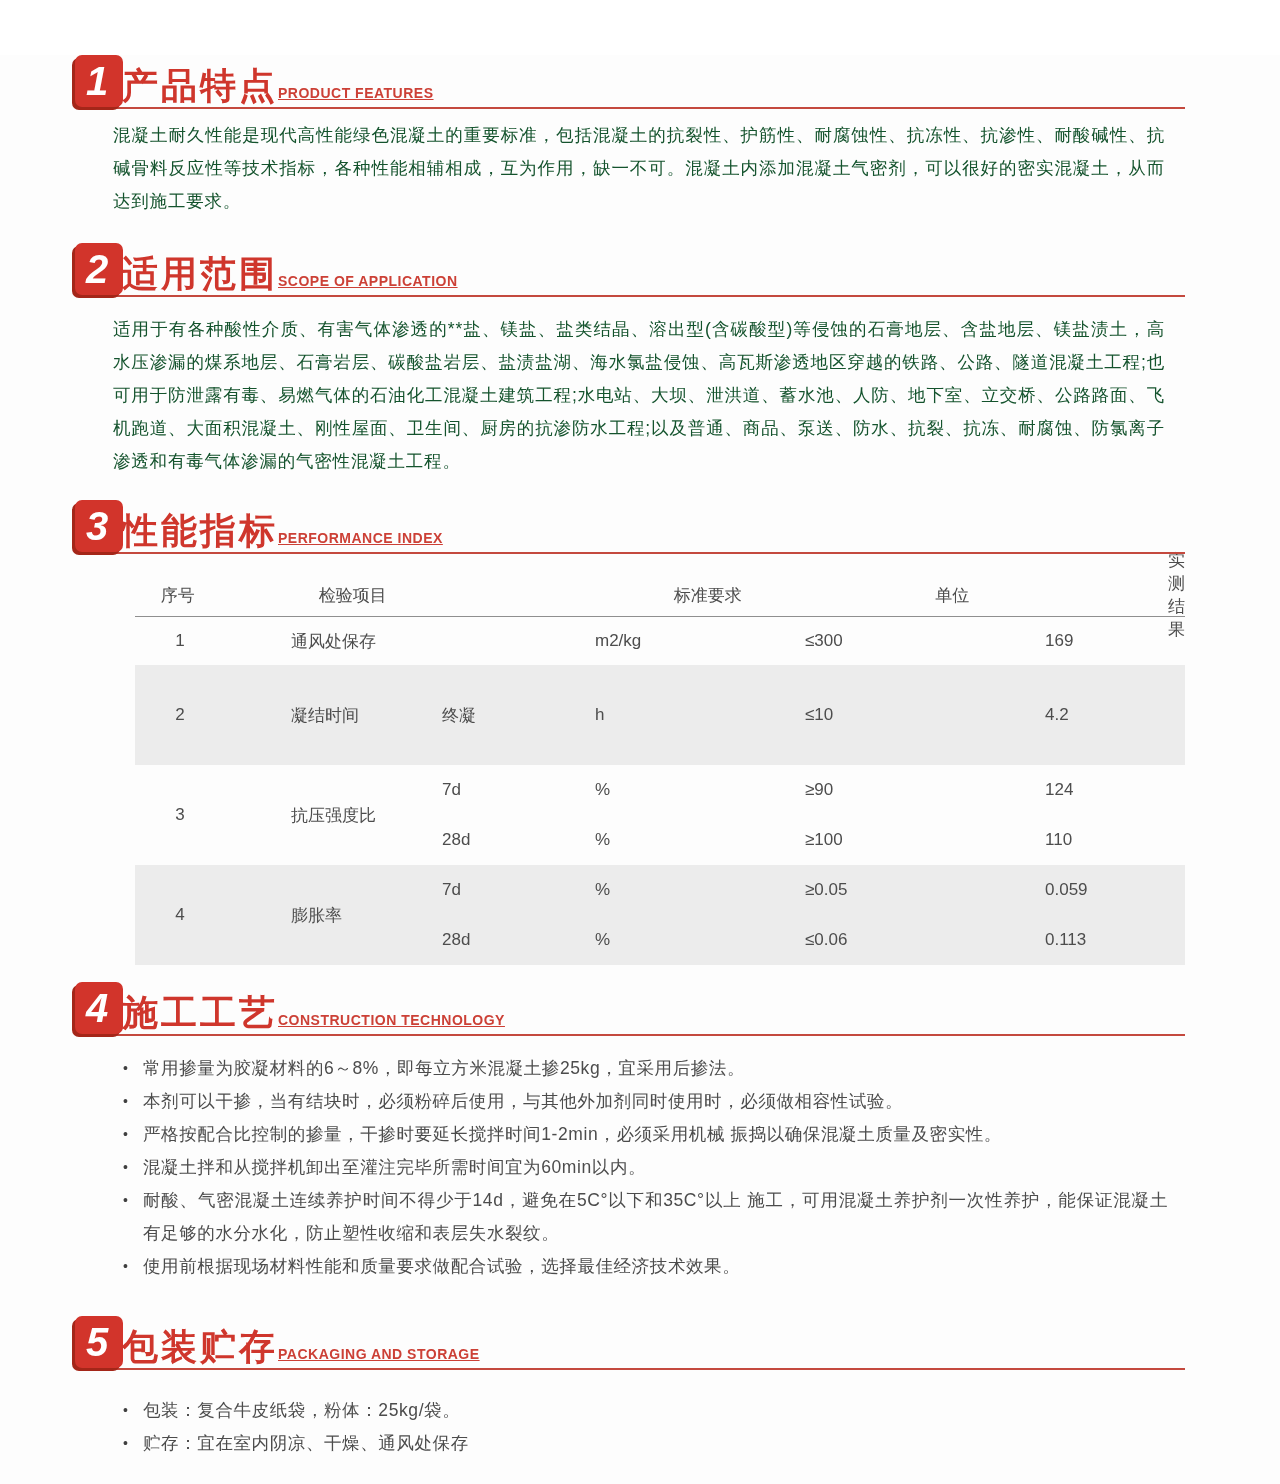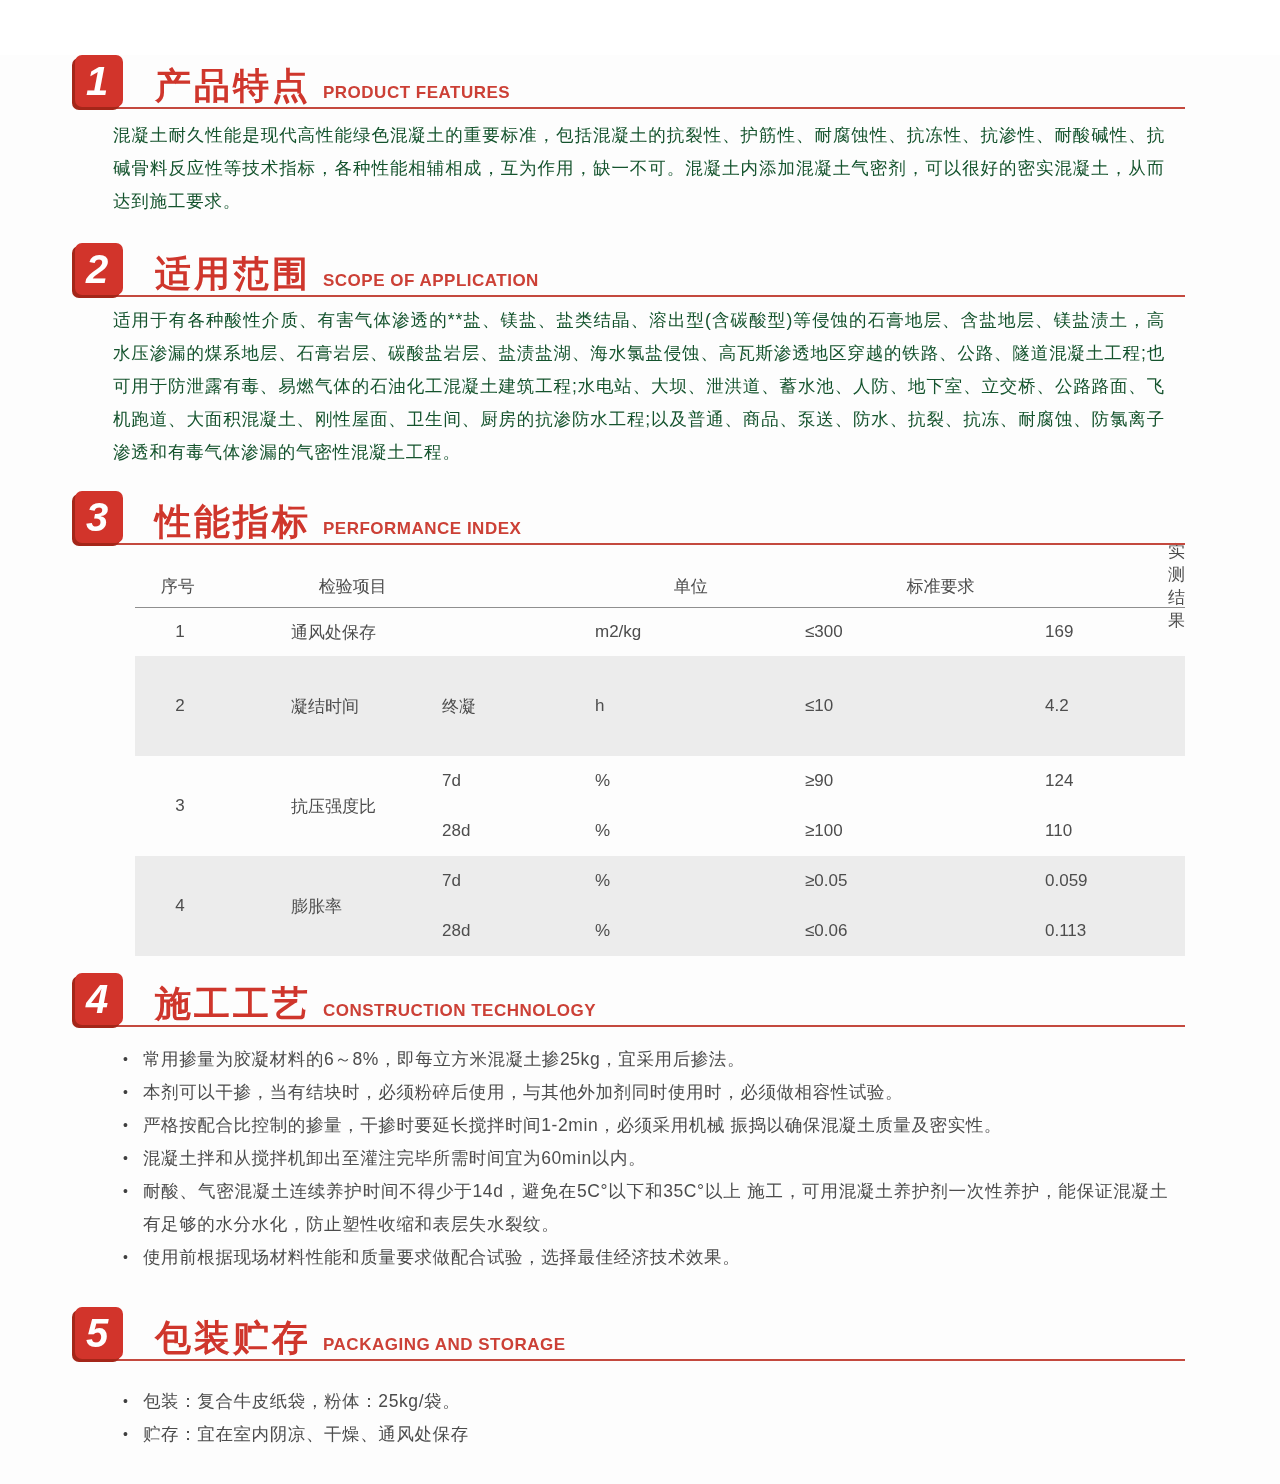--- a/index.html
+++ b/index.html
@@ -18,23 +18,23 @@
     position: absolute; left: 0; top: 0;
     width: 48px; height: 52px; border-radius: 7px;
     background: #d2342b;
     box-shadow: -3px 3px 0 #a42619;
     display: flex; align-items: center; justify-content: center;
   }
   .sec-badge span {
     color: #ffffff; font-size: 40px; font-weight: 700; font-style: italic;
     transform: translateX(-2px); line-height: 1;
   }
-  .sec-titles { position: absolute; left: 80px; bottom: 5px; display: flex; align-items: baseline; white-space: nowrap; }
+  .sec-titles { position: absolute; left: 47px; bottom: 5px; display: flex; align-items: baseline; white-space: nowrap; }
   .sec-title-zh { font-size: 36px; font-weight: 700; color: #cf362c; letter-spacing: 3px; line-height: 1; }
-  .sec-title-en { font-size: 17px; font-weight: 700; color: #cc4036; margin-left: 12px; letter-spacing: 0.5px; line-height: 1; }
+  .sec-title-en { font-size: 14px; font-weight: 700; color: #cc4036; margin-left: 0; letter-spacing: 0.5px; line-height: 1; text-decoration: underline; }
 
   
   .para {
     margin: 10px 0 0 38px; width: 1052px;
     font-size: 17.5px; line-height: 33px; letter-spacing: 0.8px;
     color: #14532d; text-align: justify;
   }
 
   
   .mt-s1 { margin-top: 55px; }
@@ -91,42 +91,42 @@
     <div class="sec-header">
       <div class="sec-rule"></div>
       <div class="sec-badge">
         <span>2</span>
       </div>
       <div class="sec-titles">
         <span class="sec-title-zh">适用范围</span>
         <span class="sec-title-en">SCOPE OF APPLICATION</span>
       </div>
     </div>
-    <p class="para" style="margin-top:7px;">适用于有各种酸性介质、有害气体渗透的**盐、镁盐、盐类结晶、溶出型(含碳酸型)等侵蚀的石膏地层、含盐地层、镁盐渍土，高水压渗漏的煤系地层、石膏岩层、碳酸盐岩层、盐渍盐湖、海水氯盐侵蚀、高瓦斯渗透地区穿越的铁路、公路、隧道混凝土工程;也可用于防泄露有毒、易燃气体的石油化工混凝土建筑工程;水电站、大坝、泄洪道、蓄水池、人防、地下室、立交桥、公路路面、飞机跑道、大面积混凝土、刚性屋面、卫生间、厨房的抗渗防水工程;以及普通、商品、泵送、防水、抗裂、抗冻、耐腐蚀、防氯离子渗透和有毒气体渗漏的气密性混凝土工程。</p>
+    <p class="para" style="margin-top:16px;">适用于有各种酸性介质、有害气体渗透的**盐、镁盐、盐类结晶、溶出型(含碳酸型)等侵蚀的石膏地层、含盐地层、镁盐渍土，高水压渗漏的煤系地层、石膏岩层、碳酸盐岩层、盐渍盐湖、海水氯盐侵蚀、高瓦斯渗透地区穿越的铁路、公路、隧道混凝土工程;也可用于防泄露有毒、易燃气体的石油化工混凝土建筑工程;水电站、大坝、泄洪道、蓄水池、人防、地下室、立交桥、公路路面、飞机跑道、大面积混凝土、刚性屋面、卫生间、厨房的抗渗防水工程;以及普通、商品、泵送、防水、抗裂、抗冻、耐腐蚀、防氯离子渗透和有毒气体渗漏的气密性混凝土工程。</p>
   </section>
 
   <section class="sec mt-s3">
     <div class="sec-header">
       <div class="sec-rule"></div>
       <div class="sec-badge">
         <span>3</span>
       </div>
       <div class="sec-titles">
         <span class="sec-title-zh">性能指标</span>
         <span class="sec-title-en">PERFORMANCE INDEX</span>
       </div>
     </div>
 
     <div class="ptable">
       <div class="t-head">
         <div class="cell c-no">序号</div>
         <div class="cell c-item">检验项目</div>
         <div class="cell c-sub"></div>
+        <div class="cell c-std">标准要求</div>
         <div class="cell c-unit">单位</div>
-        <div class="cell c-std">标准要求</div>
         <div class="cell c-res">实测结果</div>
       </div>
 
       <div class="t-row single">
         <div class="cell c-no">1</div>
         <div class="cell c-item">通风处保存</div>
         <div class="subcol">
           <div class="subrow">
             <div class="cell c-sub"></div>
             <div class="cell c-unit">m2/kg</div>

